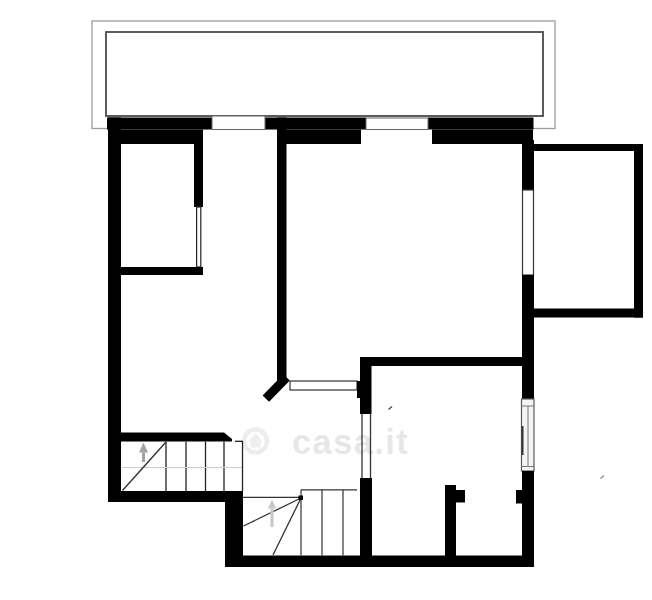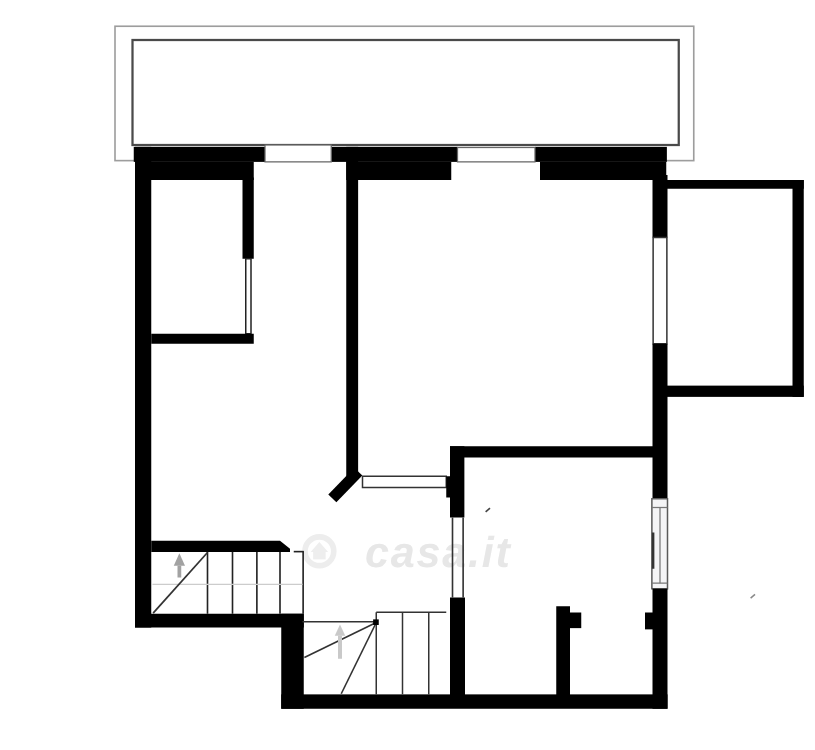--- a/index.html
+++ b/index.html
@@ -1,16 +1,16 @@
 <!DOCTYPE html>
 <html><head>
 <meta charset="utf-8">
 <style>
   html,body{margin:0;padding:0;background:#ffffff;}
-  .wrap{width:652px;height:600px;position:relative;background:#ffffff;overflow:hidden;font-style:italic;}
+  .wrap{width:652px;height:600px;position:relative;background:#ffffff;overflow:hidden;}
   svg{display:block;}
   text{font-family:"Liberation Sans", sans-serif;}
 </style>
 </head>
 <body>
 <div class="wrap">
 <svg width="652" height="600" viewBox="0 0 652 600" xmlns="http://www.w3.org/2000/svg">
 
   <rect x="0" y="0" width="652" height="600" fill="#ffffff"></rect>
 

